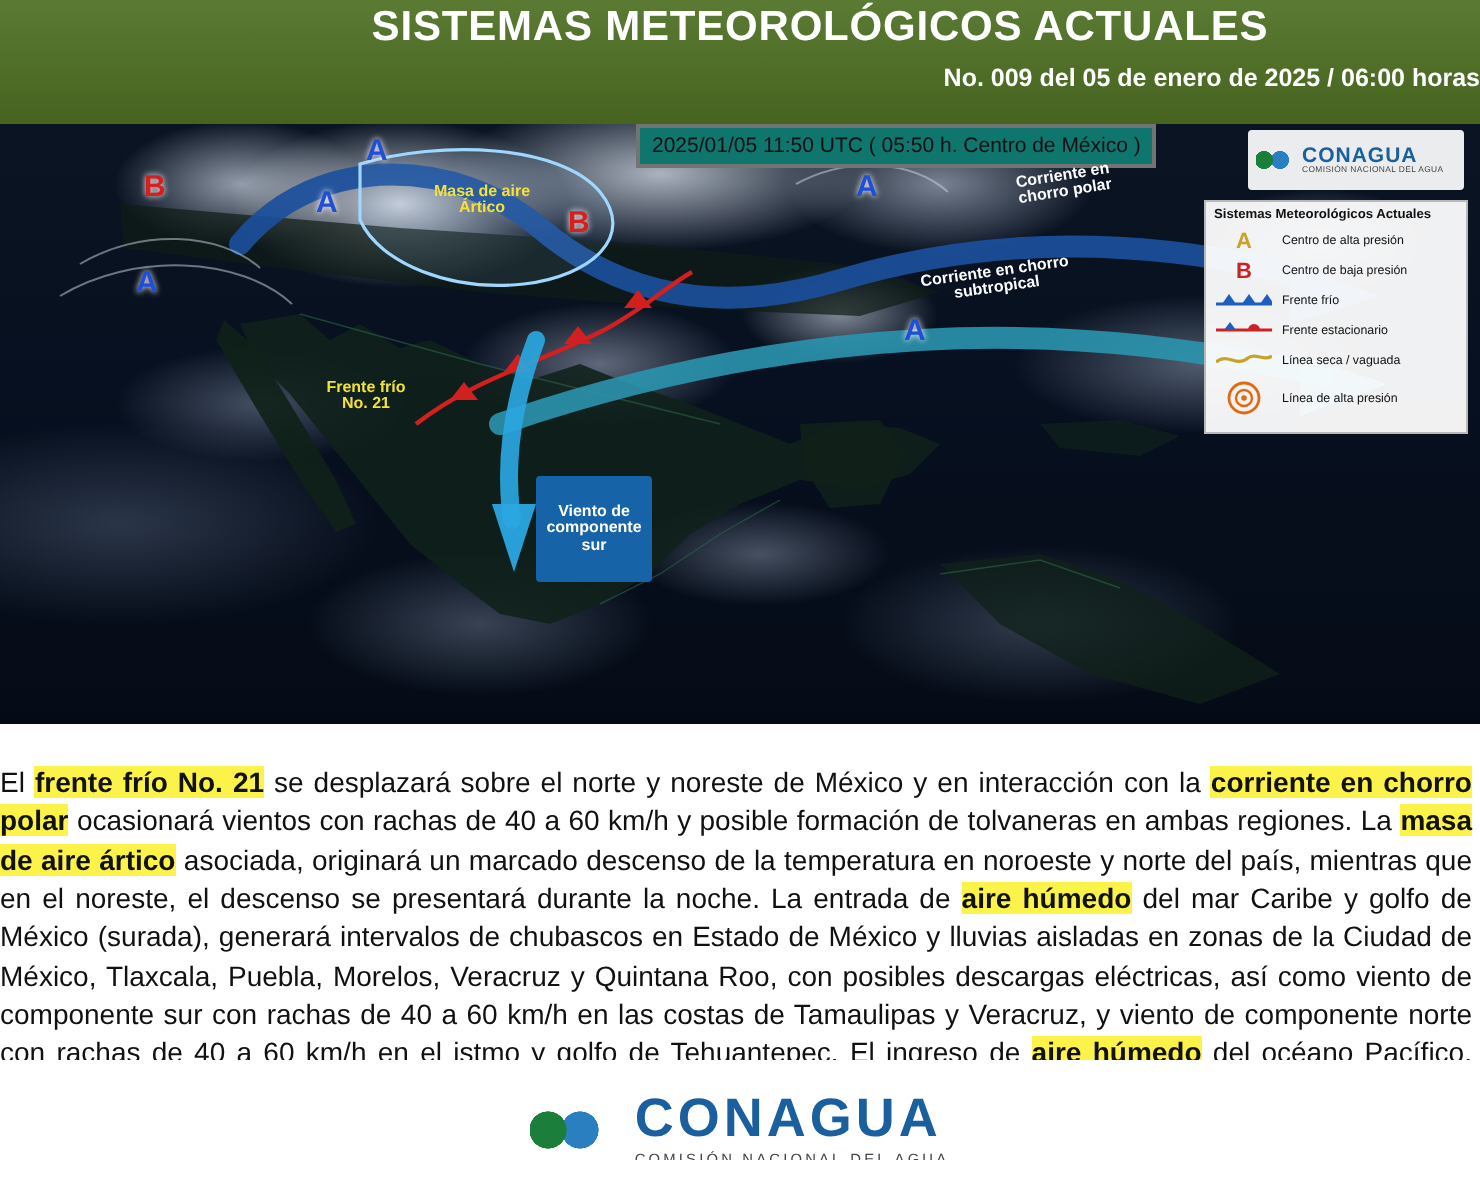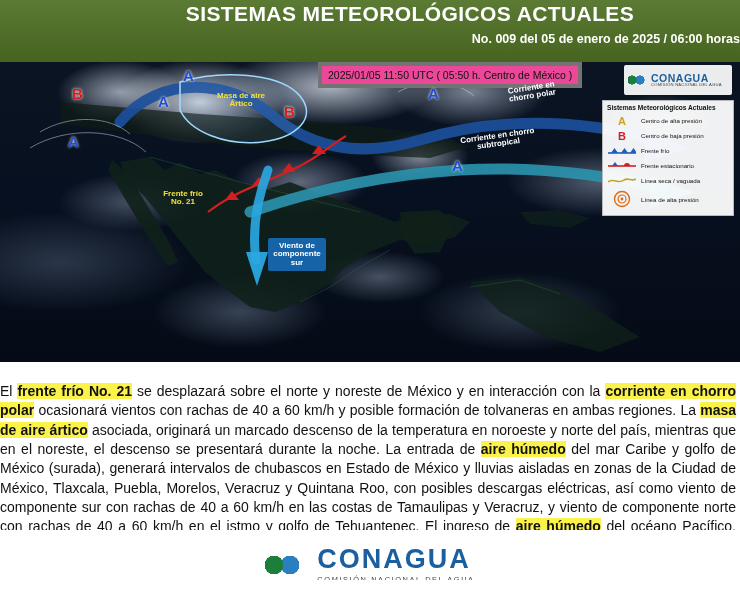--- a/index.html
+++ b/index.html
@@ -75,26 +75,26 @@
       radial-gradient(ellipse 90px 36px at 380px 215px, rgba(190,205,228,.35), rgba(190,205,228,0) 72%),
       radial-gradient(ellipse 180px 70px at 60px 200px, rgba(150,172,205,.25), rgba(150,172,205,0) 72%),
       linear-gradient(180deg, #0a1422 0%, #071020 45%, #050b16 100%);
   }
 
   .svgmap { position: absolute; inset: 0; }
 
   .ts-badge {
     position: absolute;
     left: 318px; top: 0px;
-    background: #ec4899;
+    background: #0f766e;
     color: #111111;
     font-size: 10.5px;
     padding: 3px 6px;
     white-space: nowrap;
-    border: 4px solid #737373;
+    border: 2px solid #737373;
   }
 
   
   .map-logo {
     position: absolute;
     right: 8px; top: 3px;
     width: 108px; height: 30px;
     background: rgba(255,255,255,.92);
     border-radius: 2px;
     display: flex; align-items: center; gap: 3px;
@@ -135,21 +135,21 @@
     white-space: nowrap;
     line-height: 1.05;
     text-align: center;
   }
   .lbl-A { color: #1f4fd8; font-size: 15px; font-weight: bold; text-shadow: 0 0 3px #fff; }
   .lbl-B { color: #d81f1f; font-size: 15px; font-weight: bold; text-shadow: 0 0 3px #fff; }
   .lbl-yellow { color: #f2e23a; font-size: 8px; }
   .lbl-white { color: #ffffff; font-size: 8px; }
   .lbl-box-blue {
     color: #ffffff; background: #1663a8;
-    font-size: 8px; padding: 4px 3px; border-radius: 2px;
+    font-size: 8px; padding: 14px 3px; border-radius: 2px;
   }
 
   
   .textblock {
     position: absolute;
     left: 0; top: 362px;
     width: 740px; height: 168px;
     padding: 20px 4px 0 0;
     font-size: 14px;
     line-height: 1.38;

